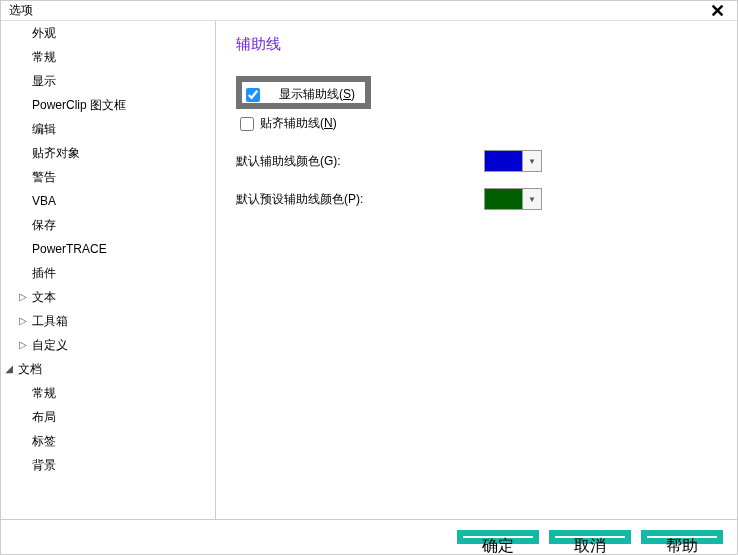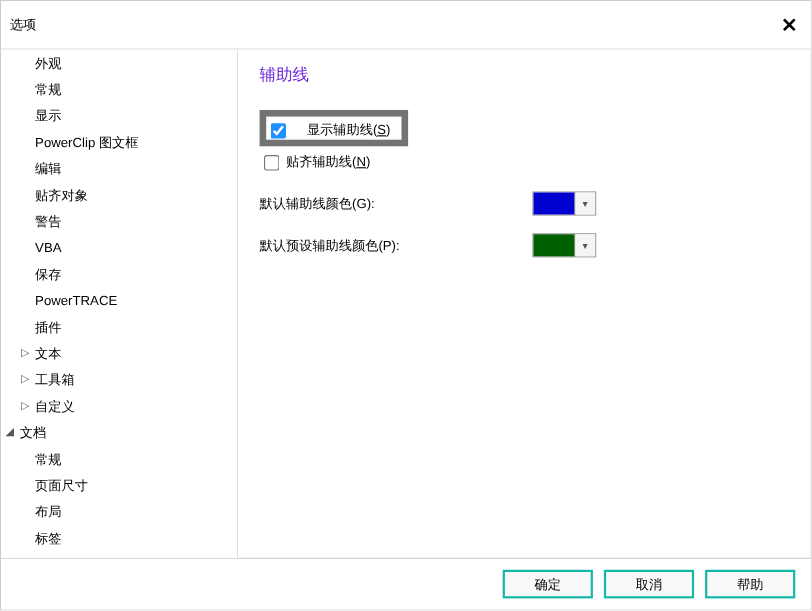--- a/index.html
+++ b/index.html
@@ -18,21 +18,21 @@
       flex-direction: column;
       border: 1px solid #ccc;
     }
     .titlebar {
       display: flex;
       justify-content: space-between;
       align-items: center;
       padding: 4px 8px;
       background: #fff;
       border-bottom: 1px solid #e0e0e0;
-      height: 44px;
+      height: 20px;
     }
     .titlebar-title { font-size: 12px; }
     .close-btn {
       font-size: 18px;
       font-weight: bold;
       cursor: pointer;
       padding: 0 4px;
       line-height: 1;
     }
     .body {
@@ -133,24 +133,24 @@
     .footer {
       border-top: 1px solid #ccc;
       padding: 10px 14px;
       display: flex;
       justify-content: flex-end;
       gap: 10px;
       background: #fff;
     }
     .footer button {
       width: 82px;
-      height: 26px;
+      height: 14px;
       background: #f9f9f9;
-      border: 2px solid #14b8a6;
-      font-size: 12px;
+      border: 6px solid #14b8a6;
+      font-size: 16px;
       cursor: pointer;
       font-family: inherit;
     }
     .underline-key { text-decoration: underline; }
   </style>
 </head>
 <body>
 
 <div class="dialog">
   <div class="titlebar">
@@ -205,23 +205,20 @@
         <div class="tree-item indent-1 has-toggle">
           <span class="toggle">▷</span>
           <span class="label">自定义</span>
         </div>
         <div class="tree-item indent-0 has-toggle">
           <span class="toggle">◢</span>
           <span class="label">文档</span>
         </div>
         <div class="tree-item indent-1">
           <span class="label">常规</span>
-        </div>
-        <div class="tree-item indent-1">
-          <span class="label">页面尺寸</span>
         </div>
         <div class="tree-item indent-1">
           <span class="label">布局</span>
         </div>
         <div class="tree-item indent-1">
           <span class="label">标签</span>
         </div>
         <div class="tree-item indent-1">
           <span class="label">背景</span>
         </div>

